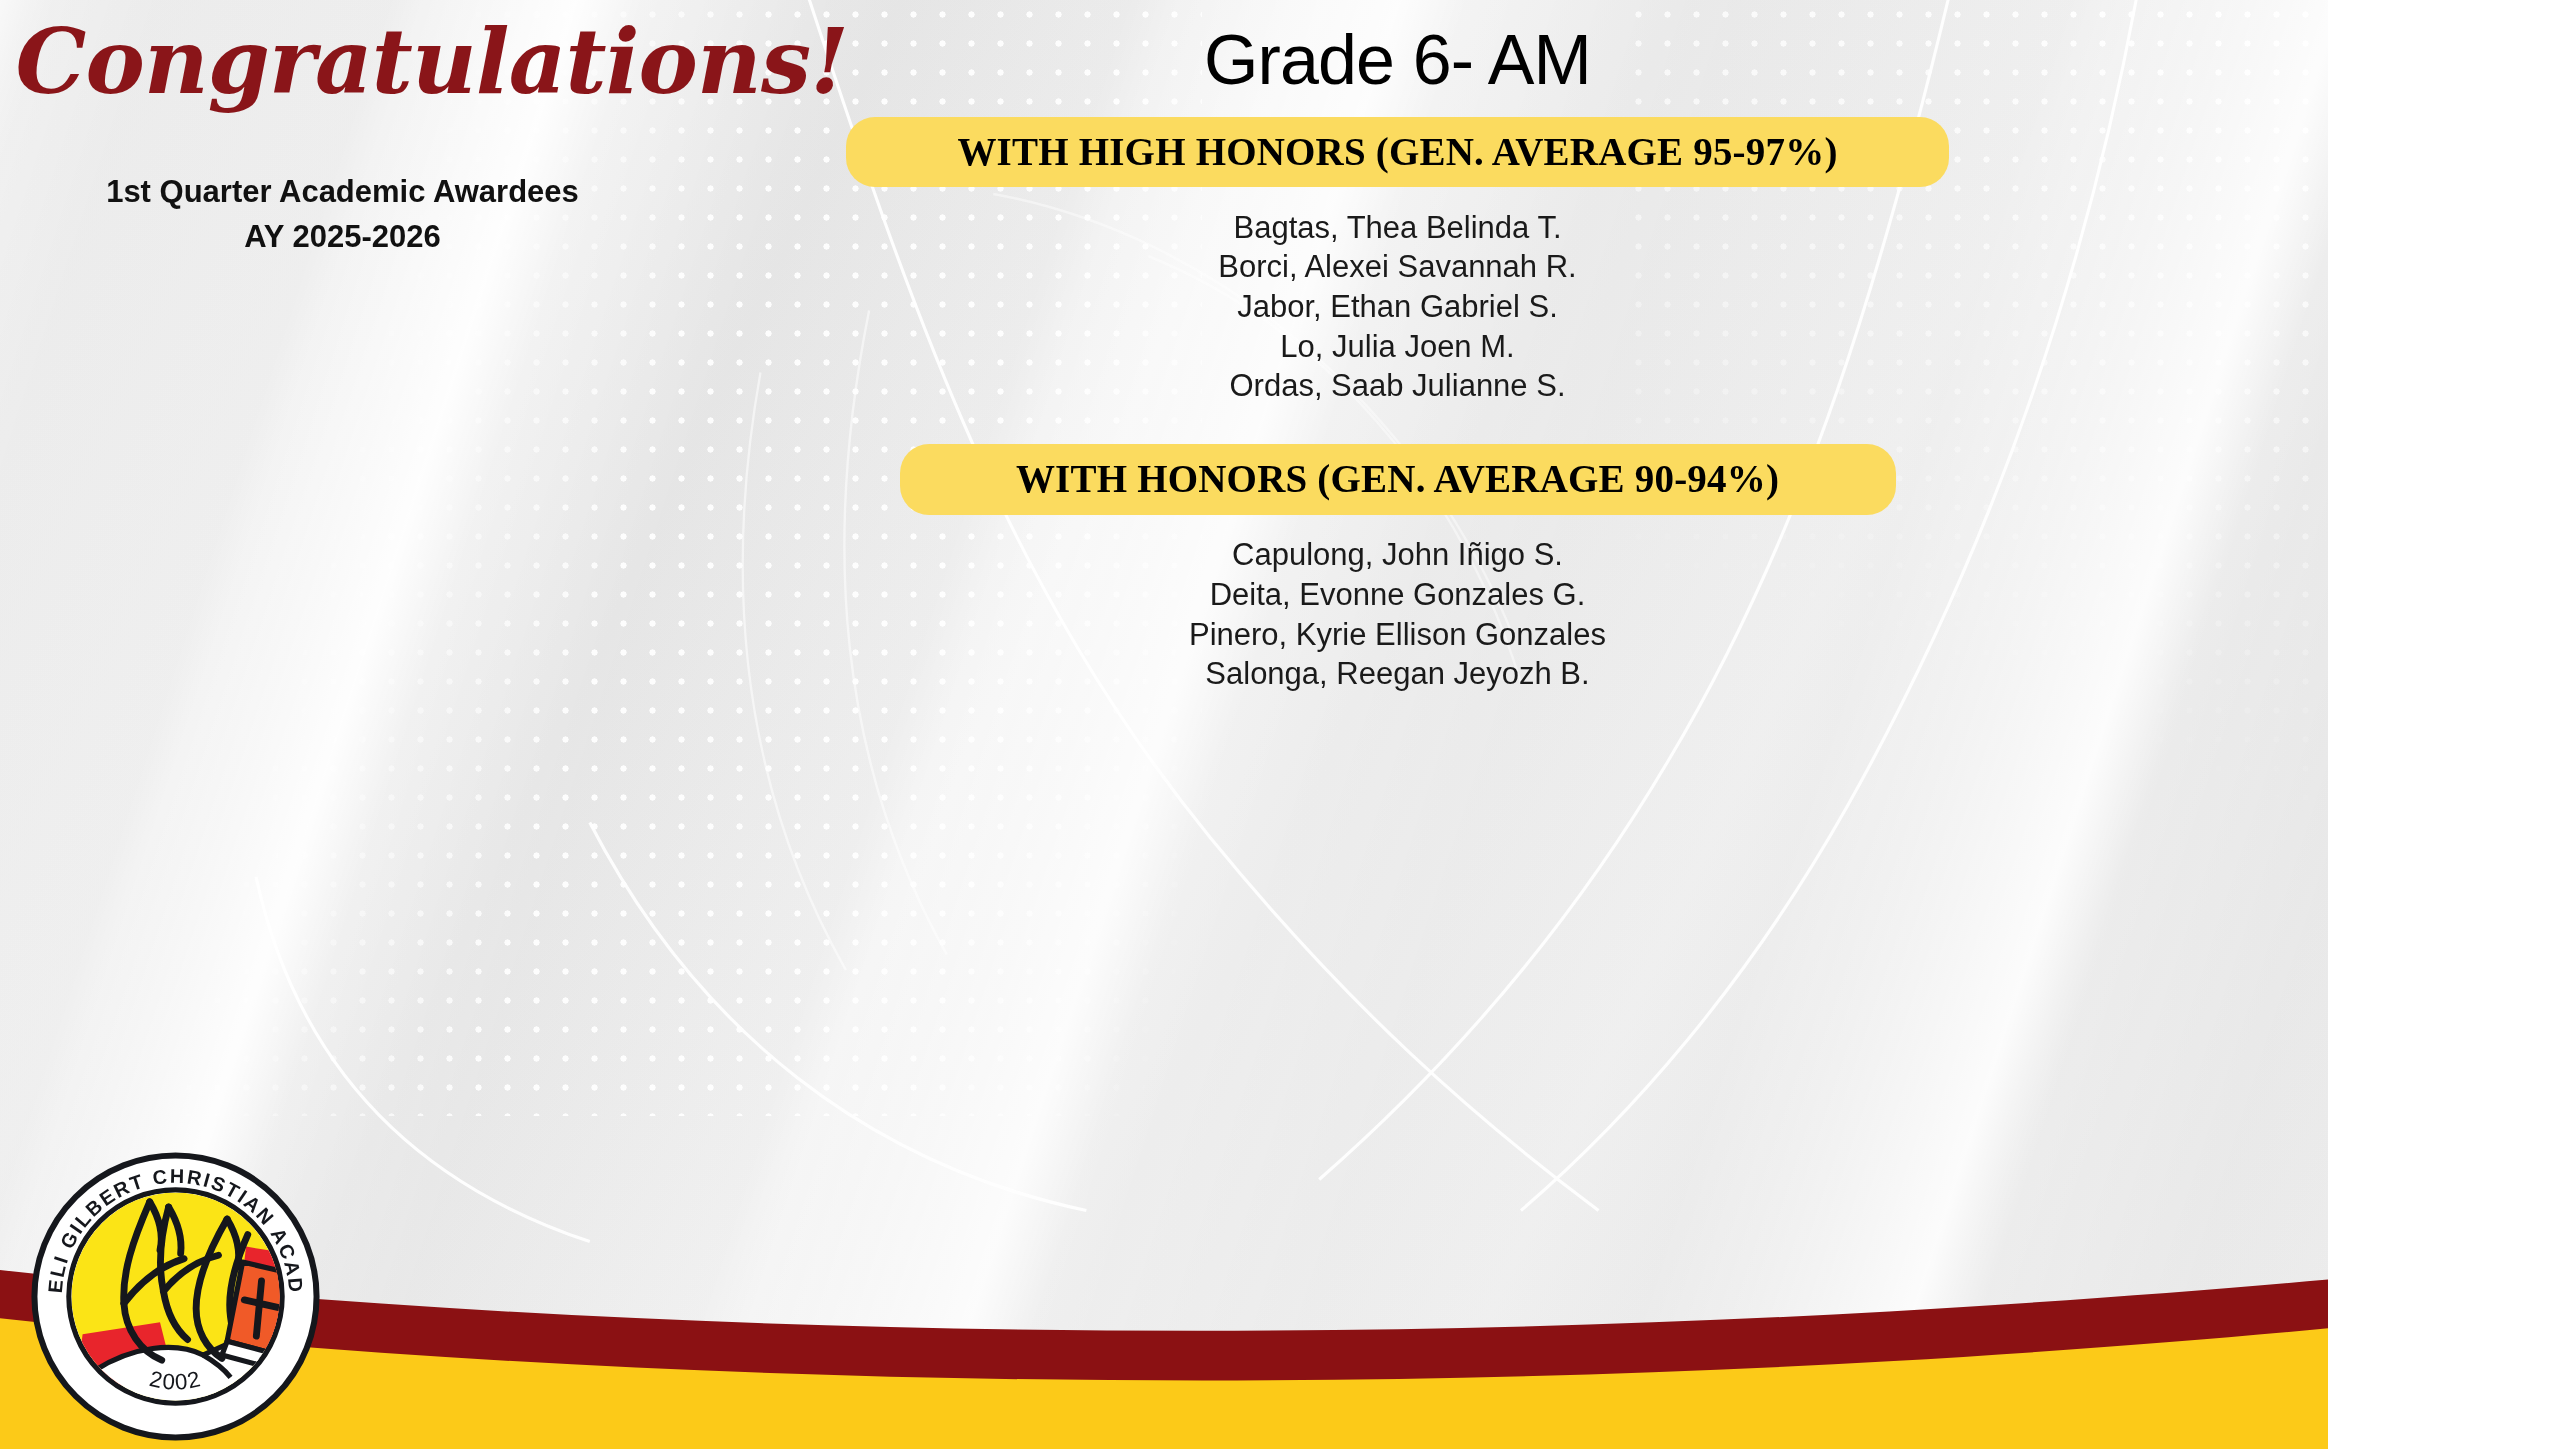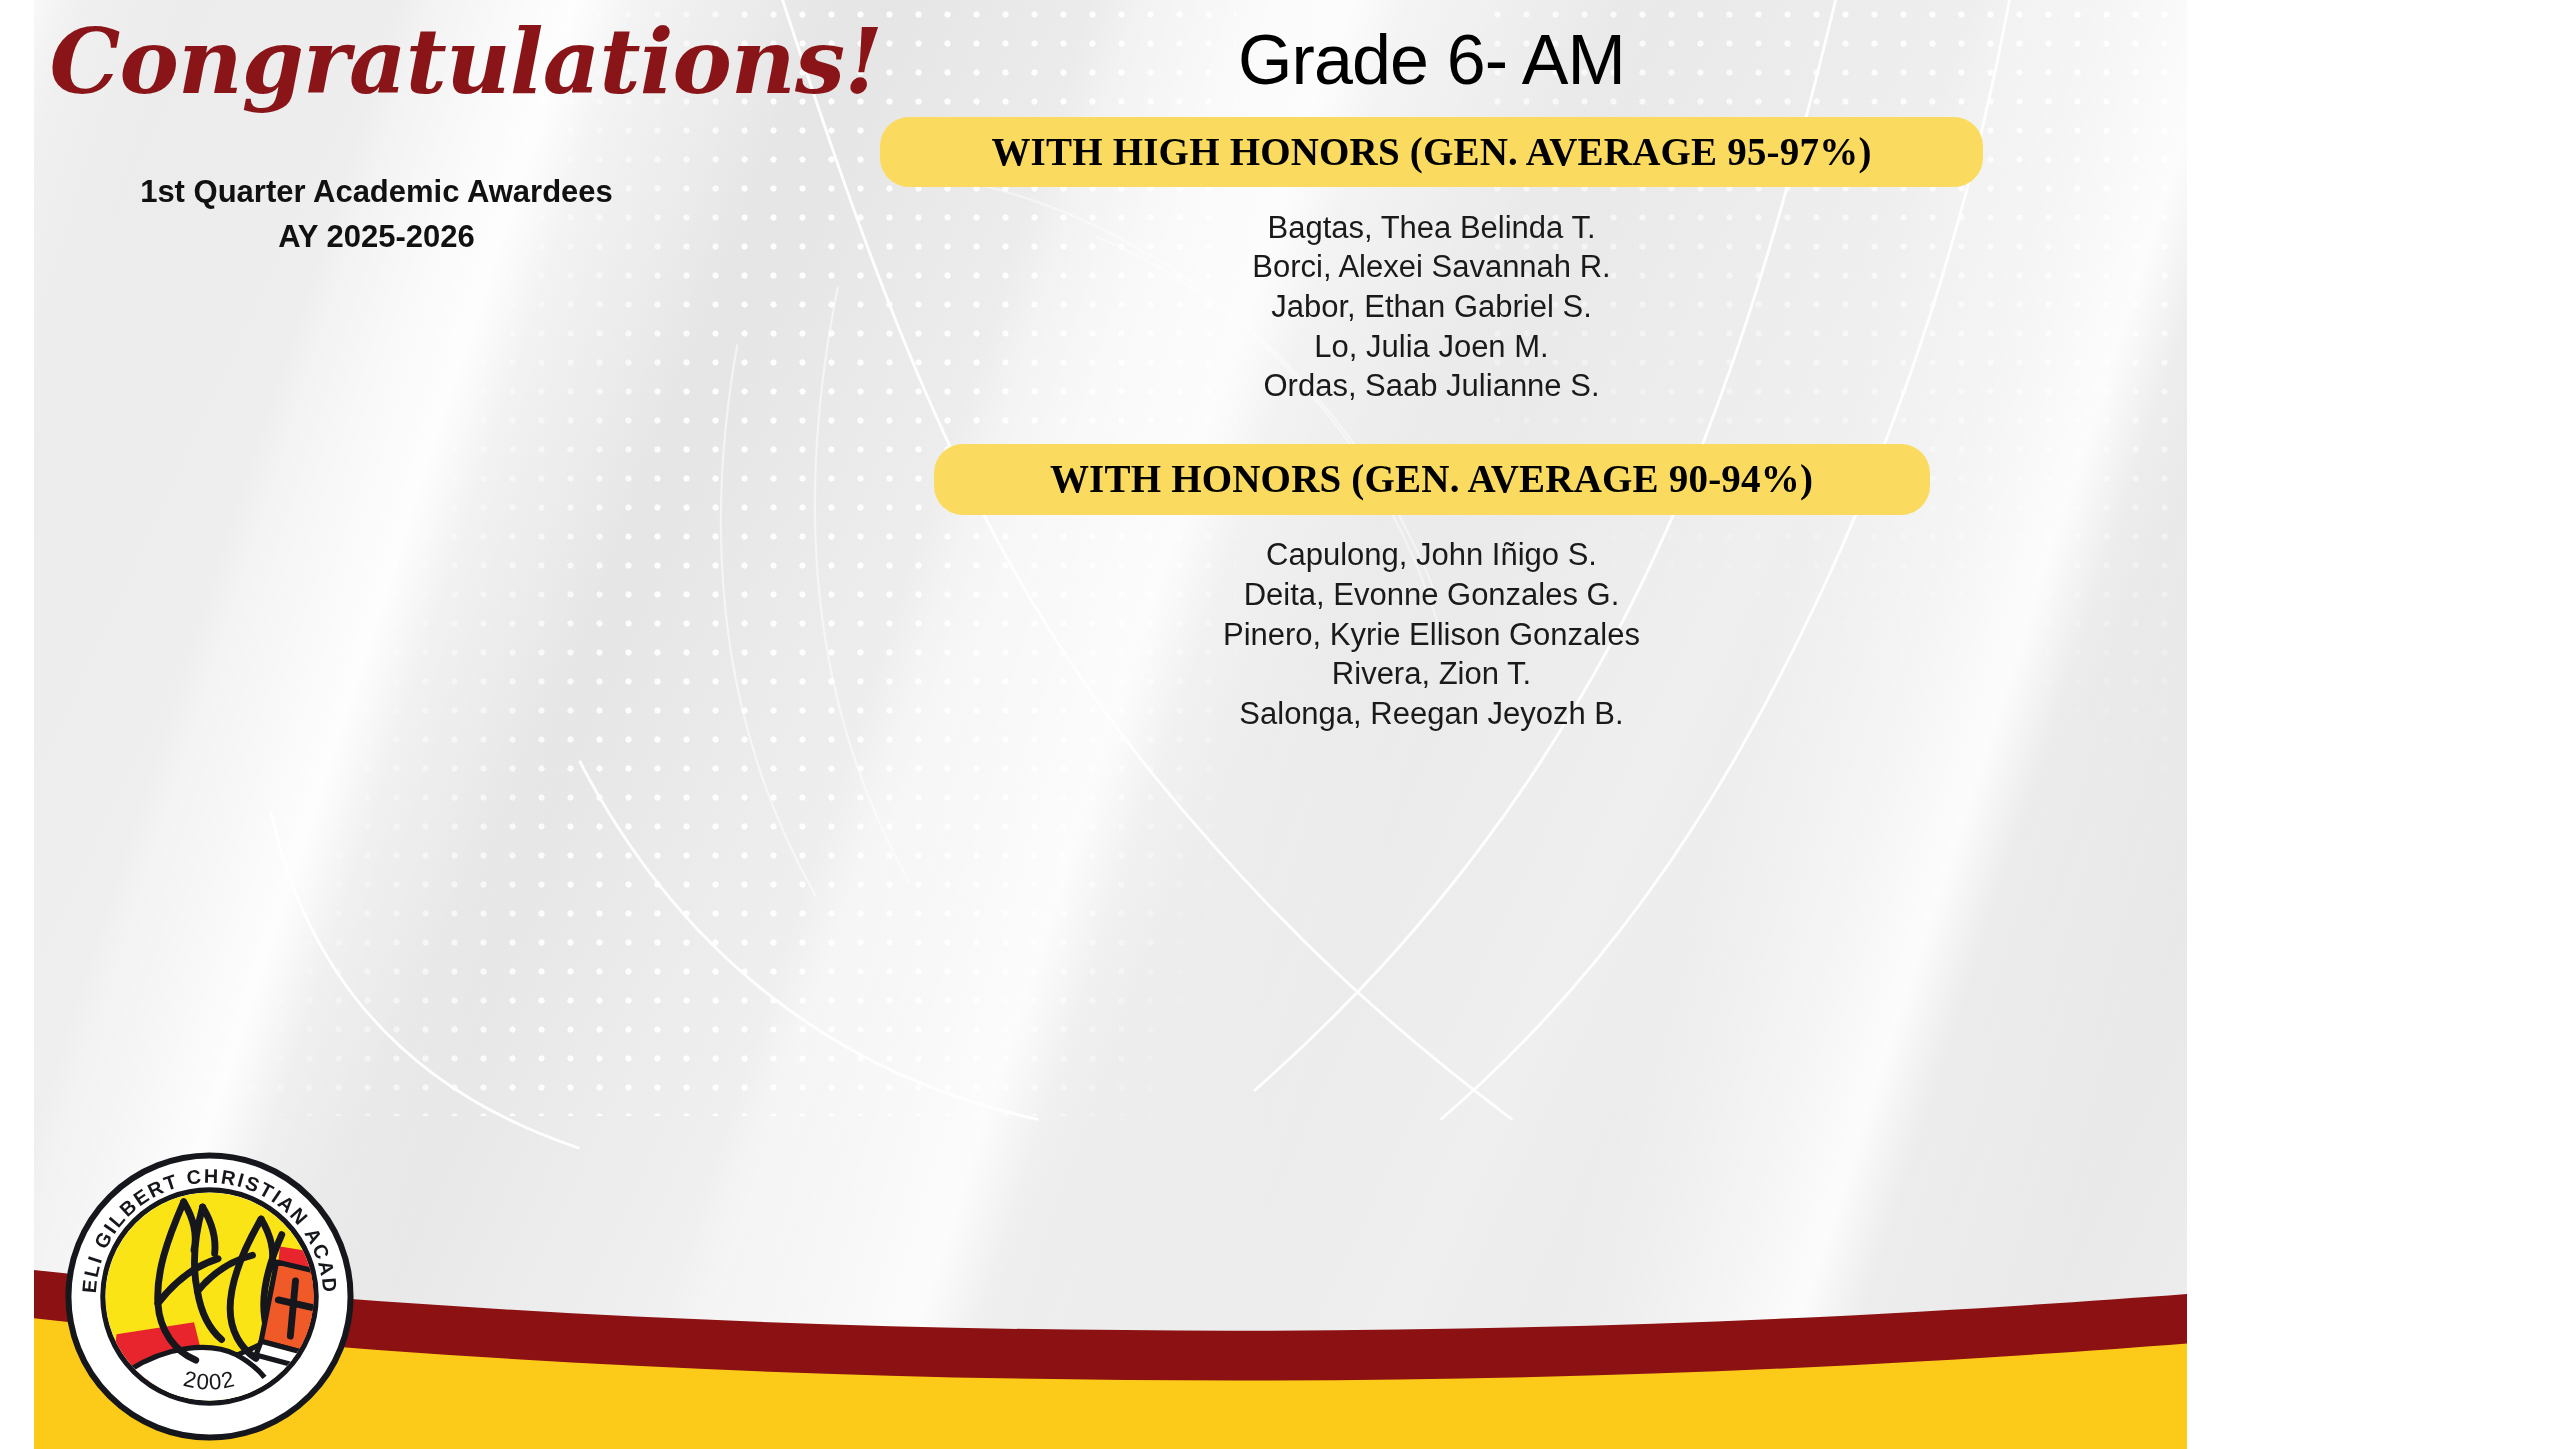--- a/index.html
+++ b/index.html
@@ -2,26 +2,25 @@
 <html style="font-size:13.7px"><head>
 <meta charset="utf-8">
 <style>
   html, body {
     margin: 0;
     padding: 0;
     background: #ffffff;
   }
   #poster {
     position: relative;
-    width: 2153px;
+    width: 2328px;
     height: 1449px;
     overflow: hidden;
     background: #f1f1f1;
     font-family: "Liberation Sans", sans-serif;
-    margin-left: 34px;
   }
 
   
   .bg-base {
     position: absolute;
     inset: 0;
     background: linear-gradient(115deg, #efefef 0%, #f4f4f4 18%, #ebebeb 30%,
                 #f6f6f6 44%, #ededed 56%, #f4f4f4 70%, #e9e9e9 84%, #f2f2f2 100%);
   }
   .bg-streaks {
@@ -203,21 +202,20 @@
       <span class="name">Ordas, Saab Julianne S.</span>
     </div>
 
     <div class="spacer-1"></div>
 
     <div class="badge badge--honors">WITH HONORS (GEN. AVERAGE 90-94%)</div>
     <div class="names">
       <span class="name">Capulong, John Iñigo S.</span>
       <span class="name">Deita, Evonne Gonzales G.</span>
       <span class="name">Pinero, Kyrie Ellison Gonzales</span>
-      <span class="name">Rivera, Zion T.</span>
       <span class="name">Salonga, Reegan Jeyozh B.</span>
     </div>
   </div>
 
   <svg class="wave" viewBox="0 0 3000 300" preserveAspectRatio="none">
     <path d="M 0 92 C 700 168 1500 180 2200 140 C 2550 120 2800 96 3000 74 L 3000 300 L 0 300 Z" fill="#8B1113"></path>
     <path d="M 0 148 C 700 226 1500 238 2200 198 C 2550 178 2800 152 3000 130 L 3000 300 L 0 300 Z" fill="#FCCA18"></path>
   </svg>
 
   <div class="logo-wrap">

